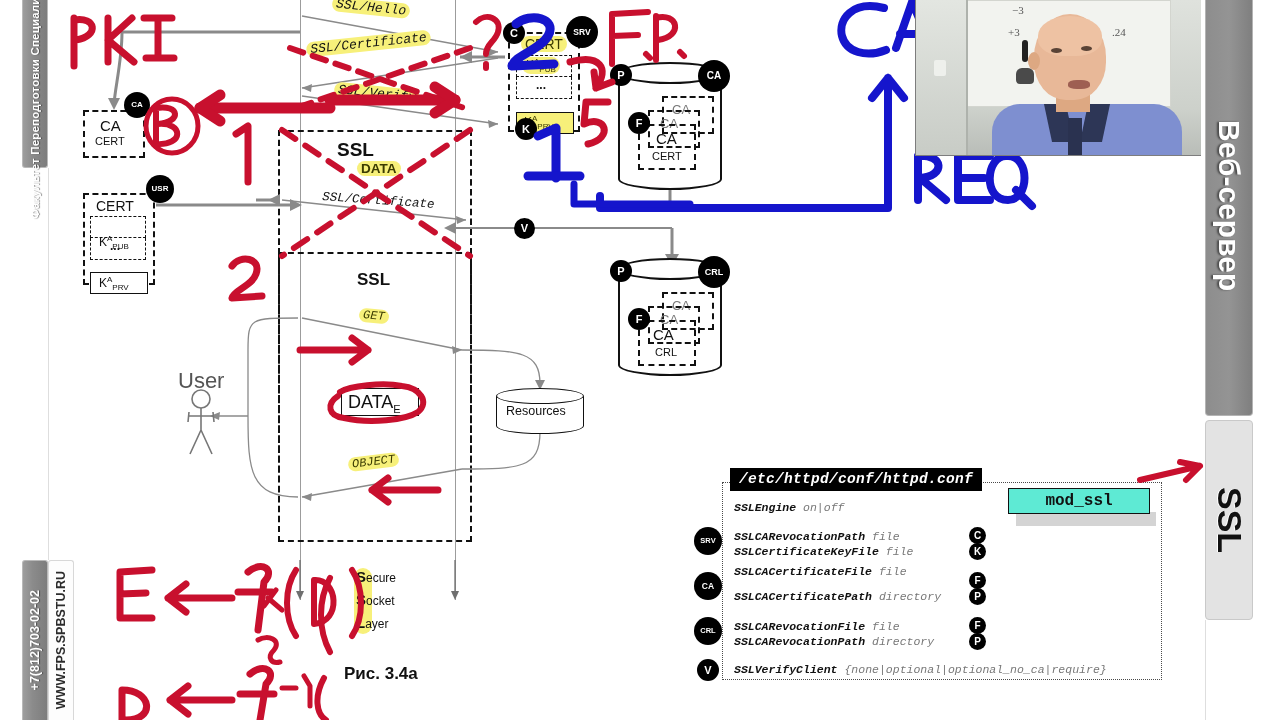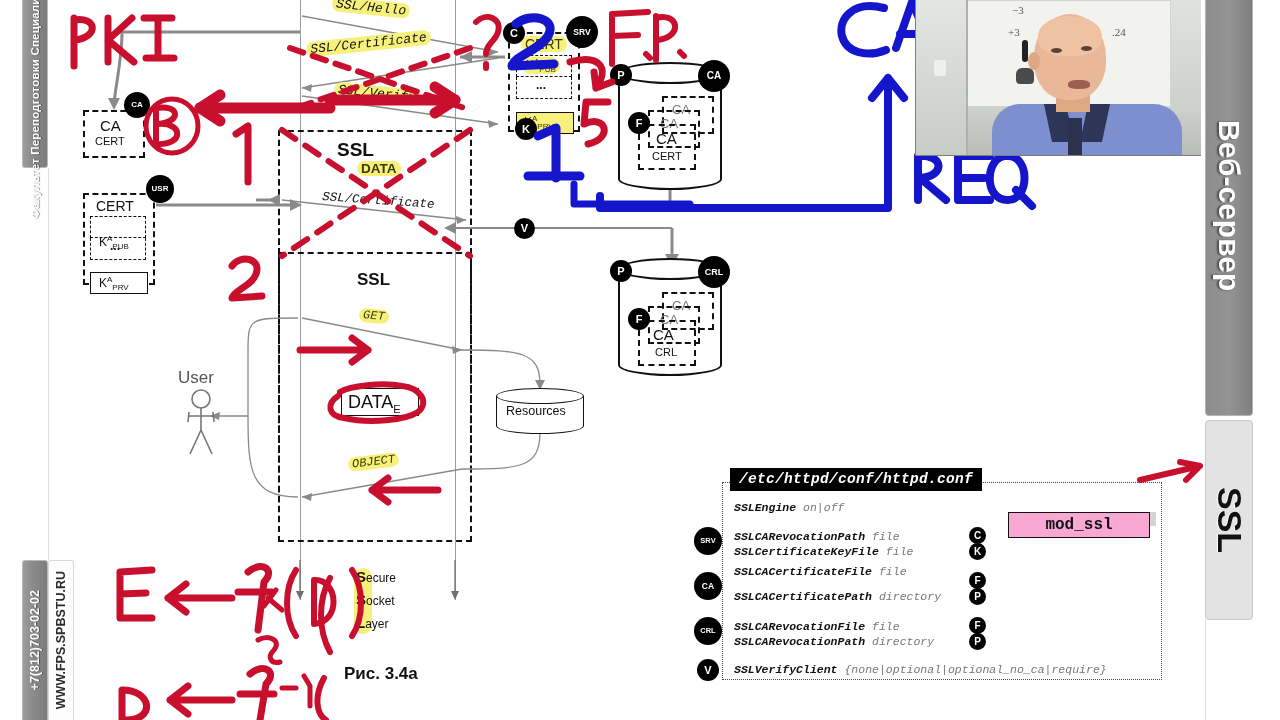--- a/index.html
+++ b/index.html
@@ -79,22 +79,22 @@
 
   
   #conf-panel{position:absolute;left:722px;top:482px;width:440px;height:198px;
       border:1.6px dotted #4a4a4a;box-sizing:border-box;background:#fff;}
   #conf-title{position:absolute;left:730px;top:468px;background:#000;color:#fff;
       font-family:"Liberation Mono", monospace;font-weight:bold;font-size:14.5px;
       padding:3px 9px 4px 9px;letter-spacing:.3px;font-style:italic;}
   .conf-line{position:absolute;font-family:"Liberation Mono", monospace;
       font-size:11.5px;font-weight:bold;font-style:italic;color:#111;white-space:nowrap;}
   .conf-line i{font-style:italic;font-weight:normal;color:#777;}
-  #modssl{position:absolute;left:1008px;top:512px;width:140px;height:24px;
-      border:1.8px solid #111;background:#f9a8d4;display:flex;align-items:center;
+  #modssl{position:absolute;left:1008px;top:488px;width:140px;height:24px;
+      border:1.8px solid #111;background:#5eead4;display:flex;align-items:center;
       justify-content:center;font-family:"Liberation Mono", monospace;
       font-weight:bold;font-size:16px;color:#111;}
   #modssl-shadow{position:absolute;left:1016px;top:512px;width:140px;height:14px;background:#d4d4d4;}
 
   
   #webcam{position:absolute;left:915px;top:0;width:285px;height:155px;
       border-left:1px solid #7d7d7d;border-bottom:1px solid #7d7d7d;overflow:hidden;
       background:#cfd3cc;}
   #webcam .wall{position:absolute;inset:0;background:
       linear-gradient(180deg,#dfe2dd,#cdd1cb 70%,#b9bdb8);}
@@ -235,21 +235,21 @@
 
   <div class="lbl mono hl" style="left:332px;top:0px;font-size:13px;font-style:italic;transform:rotate(6deg);">SSL/Hello</div>
   <div class="lbl mono hl" style="left:306px;top:36px;font-size:13px;font-style:italic;transform:rotate(-6deg);">SSL/Certificate</div>
   <div class="lbl mono hl" style="left:334px;top:86px;font-size:13px;font-style:italic;transform:rotate(6deg);">SSL/Verify</div>
   <div class="lbl mono" style="left:322px;top:194px;font-size:12.5px;font-style:italic;transform:rotate(4deg);">SSL/Certificate</div>
   <div class="lbl mono hl" style="left:359px;top:309px;font-size:12px;font-style:italic;transform:rotate(5deg);color:#3b3b00;">GET</div>
   <div class="lbl mono hl" style="left:348px;top:455px;font-size:12px;font-style:italic;transform:rotate(-7deg);color:#3b3b00;">OBJECT</div>
 
   <div class="badge" style="left:514px;top:218px;width:21px;height:21px;font-size:11px;">V</div>
 
-  <div class="lbl" style="left:178px;top:368px;font-size:17px;color:#555;">User</div>
+  <div class="lbl" style="left:178px;top:368px;font-size:22px;color:#555;">User</div>
   <svg class="stick" style="left:182px;top:388px;width:40px;height:70px;">
     <circle cx="19" cy="11" r="9" fill="#fff" stroke="#777" stroke-width="1.6"></circle>
     <path d="M19,20 L19,42 M6,28 L32,28 M19,42 L8,66 M19,42 L30,66" stroke="#777" stroke-width="1.6" fill="none"></path>
     <path d="M7,24 L6,34 M31,24 L32,34" stroke="#777" stroke-width="1.6" fill="none"></path>
   </svg>
 
   <div class="box-solid" style="left:341px;top:388px;width:78px;height:28px;border-width:1.4px;"></div>
   <div class="lbl" style="left:348px;top:392px;font-size:18px;">
     <span>DATA</span><sub style="font-size:11px">E</sub>
   </div>

